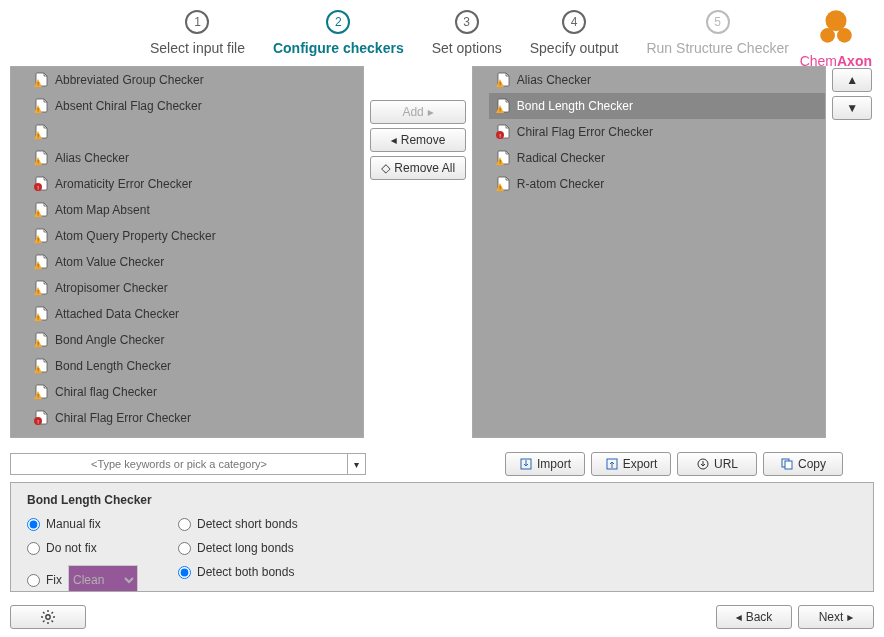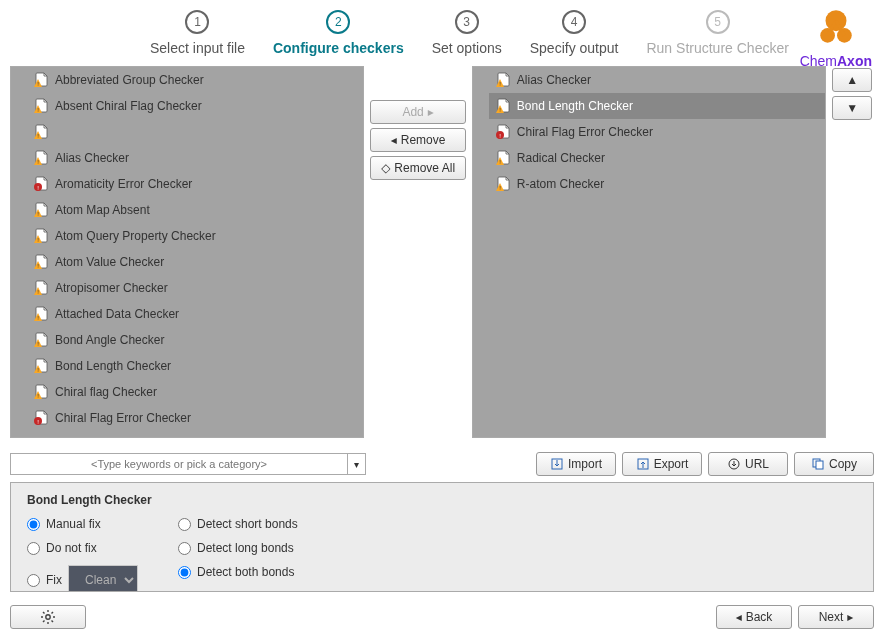--- a/index.html
+++ b/index.html
@@ -10,21 +10,21 @@
 .steps { display: flex; gap: 28px; flex: 1; justify-content: flex-start; padding-left: 140px; }
 .step { display: flex; flex-direction: column; align-items: center; gap: 6px; cursor: pointer; }
 .step-circle { width: 24px; height: 24px; border-radius: 50%; border: 2px solid #666; display: flex; align-items: center; justify-content: center; font-size: 12px; color: #666; background: #fff; }
 .step-label { font-size: 14px; color: #555; }
 .step.active .step-circle { border-color: #0a7a8a; color: #0a7a8a; }
 .step.active .step-label { color: #0a7a8a; font-weight: bold; }
 .step.disabled .step-circle { border-color: #bbb; color: #bbb; }
 .step.disabled .step-label { color: #aaa; }
 .logo { position: absolute; right: 12px; top: 6px; text-align: center; }
 .logo-img { width: 42px; height: 42px; margin: 0 auto 2px; }
-.logo-text { color: #6d28d9; font-size: 14px; }
+.logo-text { color: #ec4899; font-size: 14px; }
 .logo-text b { font-weight: bold; }
 
 
 .main { display: flex; padding: 10px; gap: 4px; height: 392px; }
 .panel { border: 1px solid #aaa; background: #a3a3a3; position: relative; padding-left: 16px; }
 .left-panel { width: 356px; display: flex; flex-direction: column; }
 .middle-panel { width: 100px; border: none; display: flex; flex-direction: column; gap: 4px; padding: 2px; }
 .right-panel { width: 356px; display: flex; flex-direction: column; }
 .reorder-panel { width: 44px; display: flex; flex-direction: column; gap: 4px; padding: 2px; border: none; }
 
@@ -46,31 +46,31 @@
 .filter-input { flex: 1; border: 1px solid #aaa; height: 22px; font-size: 11px; color: #888; text-align: center; padding: 0; }
 .filter-arrow { width: 18px; border: 1px solid #aaa; border-left: none; display: flex; align-items: center; justify-content: center; font-size: 10px; cursor: pointer; }
 
 
 .config-panel { margin: 6px 10px 0 10px; border: 1px solid #aaa; background: #ececec; padding: 10px 16px 14px 16px; position: relative; height: 110px; overflow-y: auto; }
 .config-title { font-weight: bold; margin-bottom: 10px; }
 .config-cols { display: flex; gap: 40px; }
 .config-col { display: flex; flex-direction: column; gap: 10px; }
 .radio-row { display: flex; align-items: center; gap: 6px; font-size: 12px; }
 .radio-row input[type=radio] { margin: 0; }
-.fix-select { border: 1px solid #bbb; background: #0f172a; height: 30px; font-size: 12px; color: #999; width: 70px; padding-left: 12px; }
+.fix-select { border: 1px solid #bbb; background: #701a75; height: 30px; font-size: 12px; color: #999; width: 70px; }
 
 
 .footer { position: absolute; bottom: 0; left: 0; right: 0; padding: 8px 10px; display: flex; justify-content: space-between; align-items: center; }
 .footer-right { display: flex; gap: 6px; }
 .footer .btn { width: 76px; }
 .gear-btn { width: 32px; }
 .row2 { display:flex; margin: 4px 10px 0 10px; align-items: center; }
 .row2-left { width: 356px; }
 .row2-mid { width: 108px; }
-.row2-right { flex:1; display:flex; gap:6px; justify-content: flex-end; padding-left: 0;}
+.row2-right { flex:1; display:flex; gap:6px; justify-content: center; padding-left: 0;}
 .row2-right .btn { width: 80px; }
 </style>
 </head>
 <body>
 
 <div class="header">
   <div class="steps">
     <div class="step">
       <div class="step-circle">1</div>
       <div class="step-label">Select input file</div>

